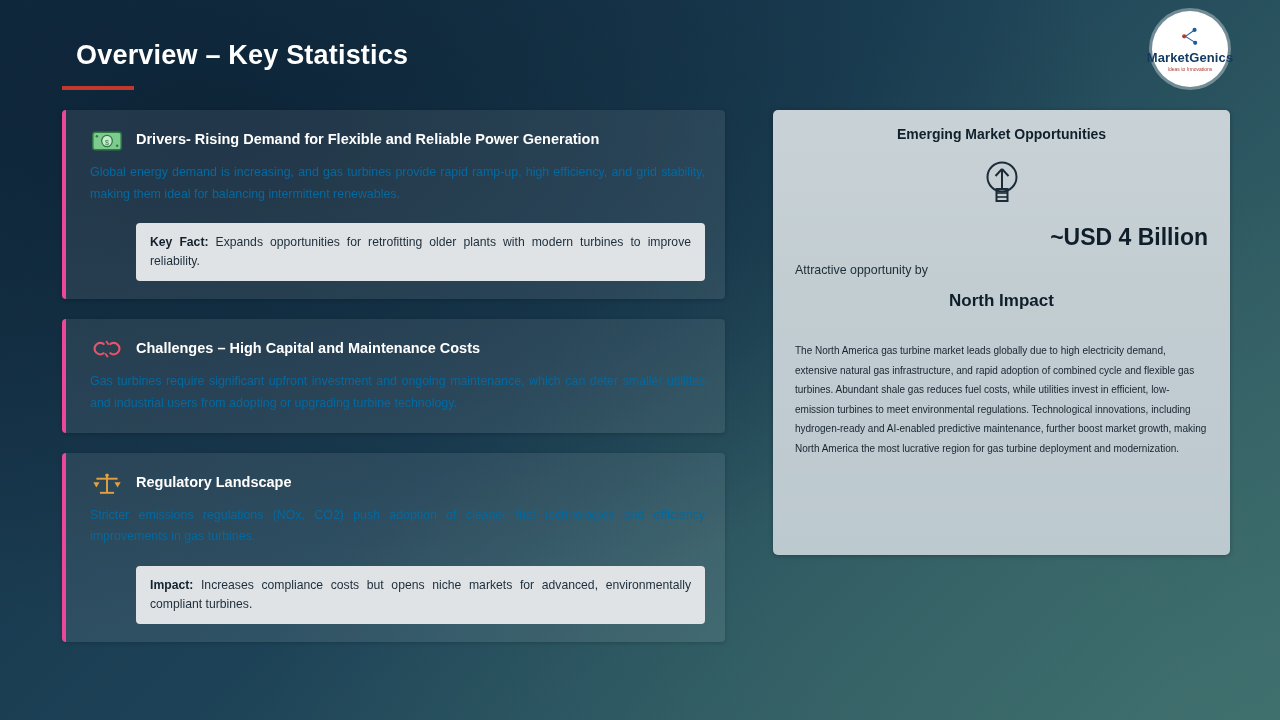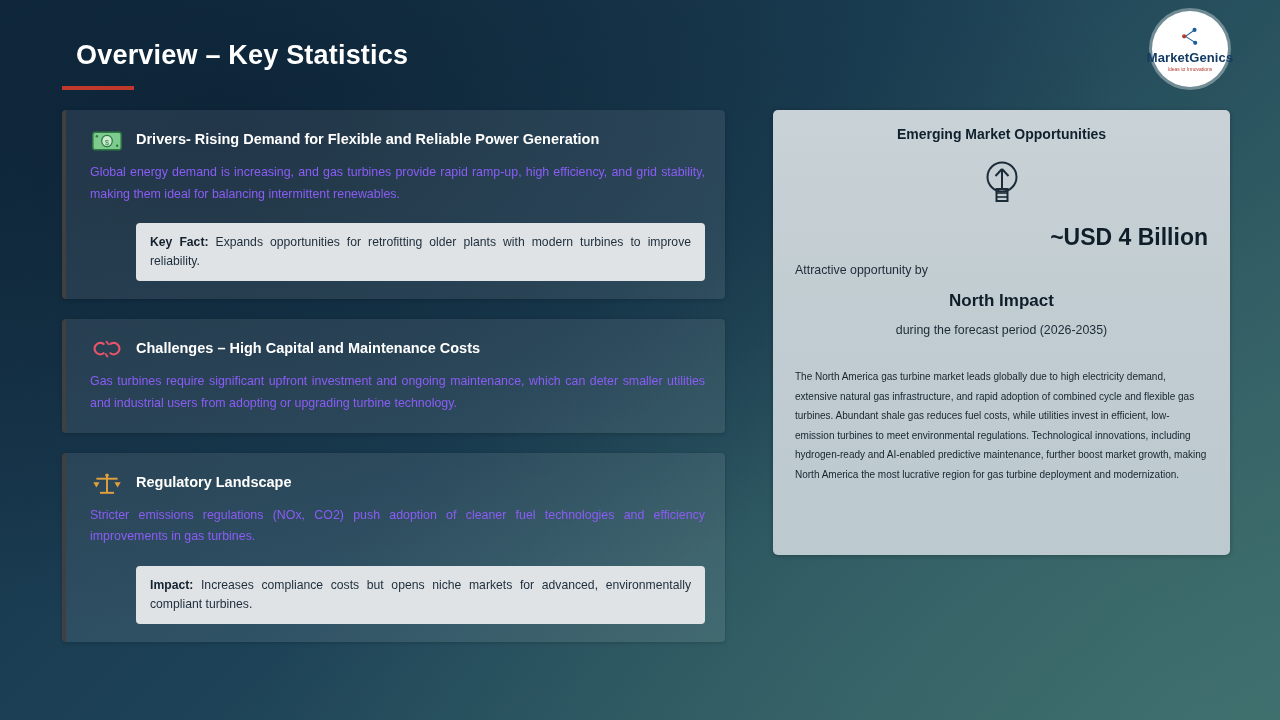--- a/index.html
+++ b/index.html
@@ -43,40 +43,40 @@
   .logo-mark { width: 26px; height: 22px; margin-bottom: 2px; }
   .logo-name { font-size: 13px; font-weight: bold; color: #123a63; letter-spacing: 0.1px; }
   .logo-tag { font-size: 5px; color: #b33a2f; margin-top: 1px; }
 
   
   .left-col { position: absolute; left: 62px; top: 110px; width: 663px; }
 
   .card {
     position: relative;
     background: rgba(255,255,255,0.085);
-    border-left: 4px solid #404040;
+    border-left: 4px solid #ec4899;
     border-radius: 4px;
     padding: 16px 20px 18px 24px;
     margin-bottom: 20px;
     box-shadow: 0 1px 4px rgba(0,0,0,0.18);
   }
   .card-head {
     display: flex; align-items: flex-start; gap: 12px;
   }
   .card-icon {
     width: 34px; height: 34px; flex: 0 0 34px;
     display: flex; align-items: center; justify-content: center;
     margin-top: -2px;
   }
   .card-title {
     font-size: 14.5px; font-weight: bold; color: #ffffff;
     line-height: 1.25; padding-top: 4px;
   }
   .card-body {
-    font-size: 12.4px; line-height: 1.75; color: #8b5cf6;
+    font-size: 12.4px; line-height: 1.75; color: #0369a1;
     margin-top: 4px; text-align: justify;
   }
   .card-body.indent { margin-left: 46px; }
   .card-note {
     margin: 18px 0 0 46px;
     background: #dfe3e6; color: #1d2d3a;
     border-radius: 4px;
     padding: 10px 14px;
     font-size: 12.2px; line-height: 1.55; text-align: justify;
   }
@@ -207,15 +207,14 @@
       <path d="M20 11 L13.5 18" stroke="#1b2c38" stroke-width="2" fill="none"></path>
       <path d="M20 11 L26.5 18" stroke="#1b2c38" stroke-width="2" fill="none"></path>
       <rect x="14.5" y="31" width="11" height="12" fill="none" stroke="#1b2c38" stroke-width="2"></rect>
       <line x1="14.5" y1="35" x2="25.5" y2="35" stroke="#1b2c38" stroke-width="1.6"></line>
       <line x1="14.5" y1="39" x2="25.5" y2="39" stroke="#1b2c38" stroke-width="1.6"></line>
     </svg>
   </div>
   <div class="panel-value">~USD 4 Billion</div>
   <div class="panel-sub">Attractive opportunity by</div>
   <div class="panel-region">North Impact</div>
-  <div class="panel-period">during the forecast period (2026-2035)</div>
   <div class="panel-para">The North America gas turbine market leads globally due to high electricity demand, extensive natural gas infrastructure, and rapid adoption of combined cycle and flexible gas turbines. Abundant shale gas reduces fuel costs, while utilities invest in efficient, low-emission turbines to meet environmental regulations. Technological innovations, including hydrogen-ready and AI-enabled predictive maintenance, further boost market growth, making North America the most lucrative region for gas turbine deployment and modernization.</div>
 </div>
 
 </body></html>

